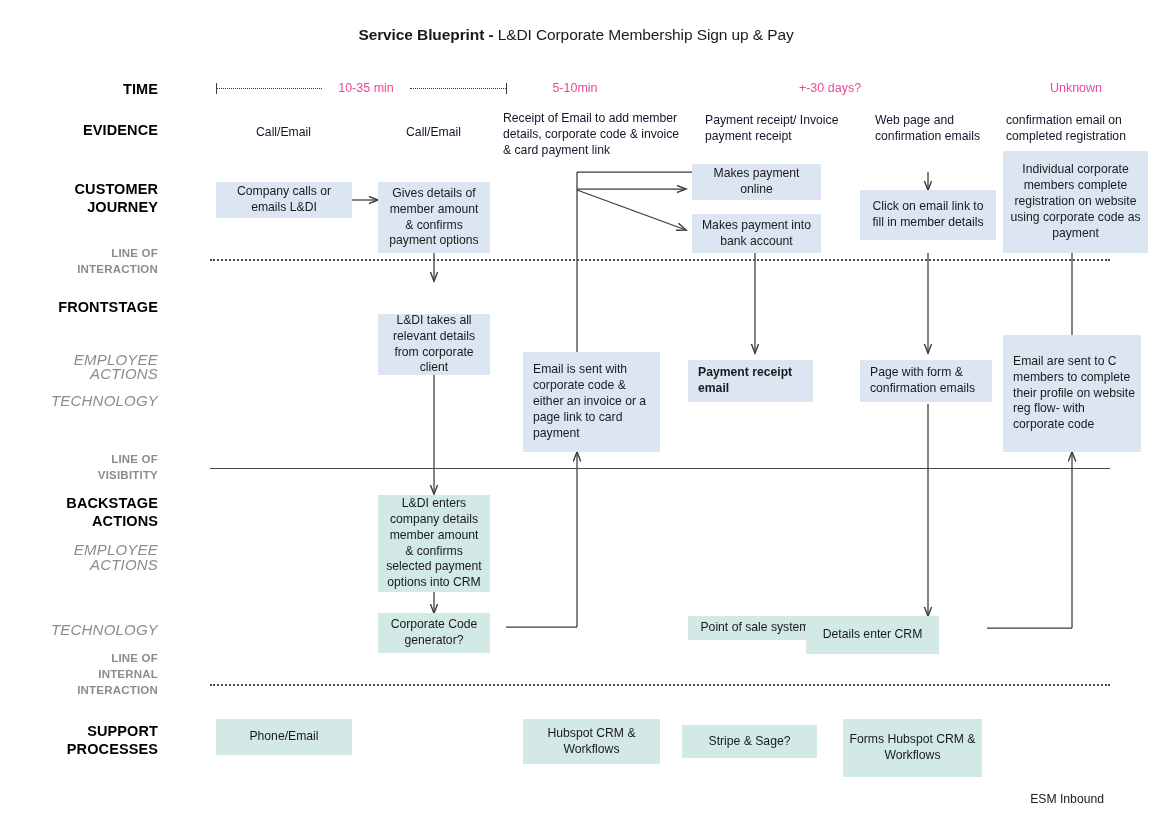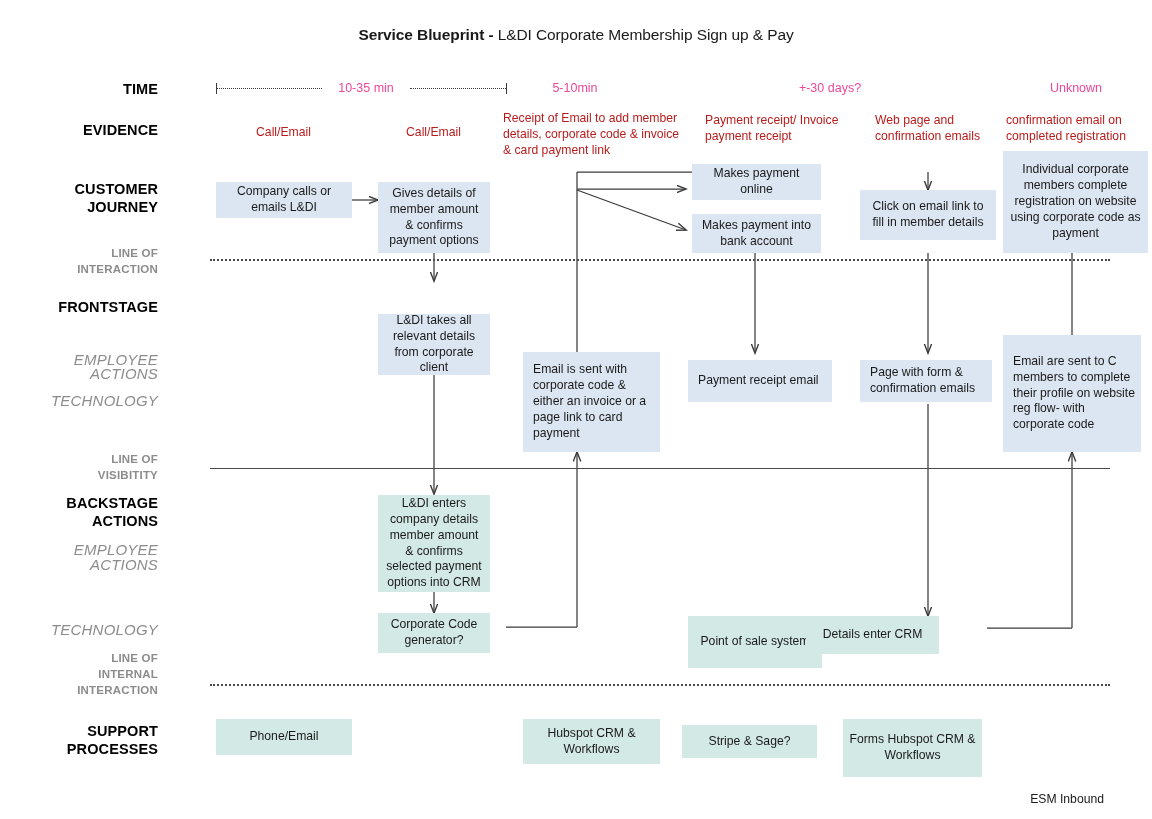--- a/index.html
+++ b/index.html
@@ -60,21 +60,21 @@
 
   
   .time-txt {
     font-size: 12.5px;
     color: #ec4899;
     text-align: center;
     line-height: 1.2;
   }
   .evidence-txt {
     font-size: 12.2px;
-    color: #b91c1c;
+    color: #0f172a;
     line-height: 1.32;
   }
   .evidence-center { text-align: center; }
 
   
   .tspan-line {
     height: 0;
     border-top: 1px dotted #3a3a3a;
   }
   .tspan-cap {
@@ -227,27 +227,27 @@
 
   <div class="abs box box-blue" style="left:216px; top:182px; width:136px; height:36px;">Company calls or emails L&amp;DI</div>
   <div class="abs box box-blue" style="left:378px; top:182px; width:112px; height:71px;">Gives details of member amount &amp; confirms payment options</div>
   <div class="abs box box-blue" style="left:692px; top:164px; width:129px; height:36px;">Makes payment online</div>
   <div class="abs box box-blue" style="left:692px; top:214px; width:129px; height:39px;">Makes payment into bank account</div>
   <div class="abs box box-blue" style="left:860px; top:190px; width:136px; height:50px;">Click on email link to fill in member details</div>
   <div class="abs box box-blue" style="left:1003px; top:151px; width:145px; height:102px;">Individual corporate members complete registration on website using corporate code as payment</div>
 
   <div class="abs box box-blue" style="left:378px; top:314px; width:112px; height:61px;">L&amp;DI takes all relevant details from corporate client</div>
   <div class="abs box box-blue box-left" style="left:523px; top:352px; width:137px; height:100px;">Email is sent with corporate code &amp; either an invoice or a page link to card payment</div>
-  <div class="abs box box-blue box-left" style="left:688px; top:360px; width:144px; height:42px;">Payment receipt email</div>
+  <div class="abs box box-blue box-left" style="left:688px; top:360px; width:125px; height:42px;font-weight:bold;">Payment receipt email</div>
   <div class="abs box box-blue box-left" style="left:860px; top:360px; width:132px; height:42px;">Page with form &amp; confirmation emails</div>
   <div class="abs box box-blue box-left" style="left:1003px; top:335px; width:138px; height:117px;">Email are sent to C members to complete their profile on website reg flow- with corporate code</div>
 
   <div class="abs box box-teal" style="left:378px; top:495px; width:112px; height:97px;">L&amp;DI enters company details member amount &amp; confirms selected payment options into CRM</div>
   <div class="abs box box-teal" style="left:378px; top:613px; width:112px; height:40px;">Corporate Code generator?</div>
-  <div class="abs box box-teal" style="left:688px; top:616px; width:134px; height:52px;">Point of sale system</div>
+  <div class="abs box box-teal" style="left:688px; top:616px; width:134px; height:24px;">Point of sale system</div>
   <div class="abs box box-teal" style="left:806px; top:616px; width:133px; height:38px;">Details enter CRM</div>
 
   <div class="abs box box-teal" style="left:216px; top:719px; width:136px; height:36px;">Phone/Email</div>
   <div class="abs box box-teal" style="left:523px; top:719px; width:137px; height:45px;">Hubspot CRM &amp; Workflows</div>
   <div class="abs box box-teal" style="left:682px; top:725px; width:135px; height:33px;">Stripe &amp; Sage?</div>
   <div class="abs box box-teal" style="left:843px; top:719px; width:139px; height:58px;">Forms Hubspot CRM &amp; Workflows</div>
 
   <div class="abs" id="footer">ESM Inbound</div>
 
 </div>

